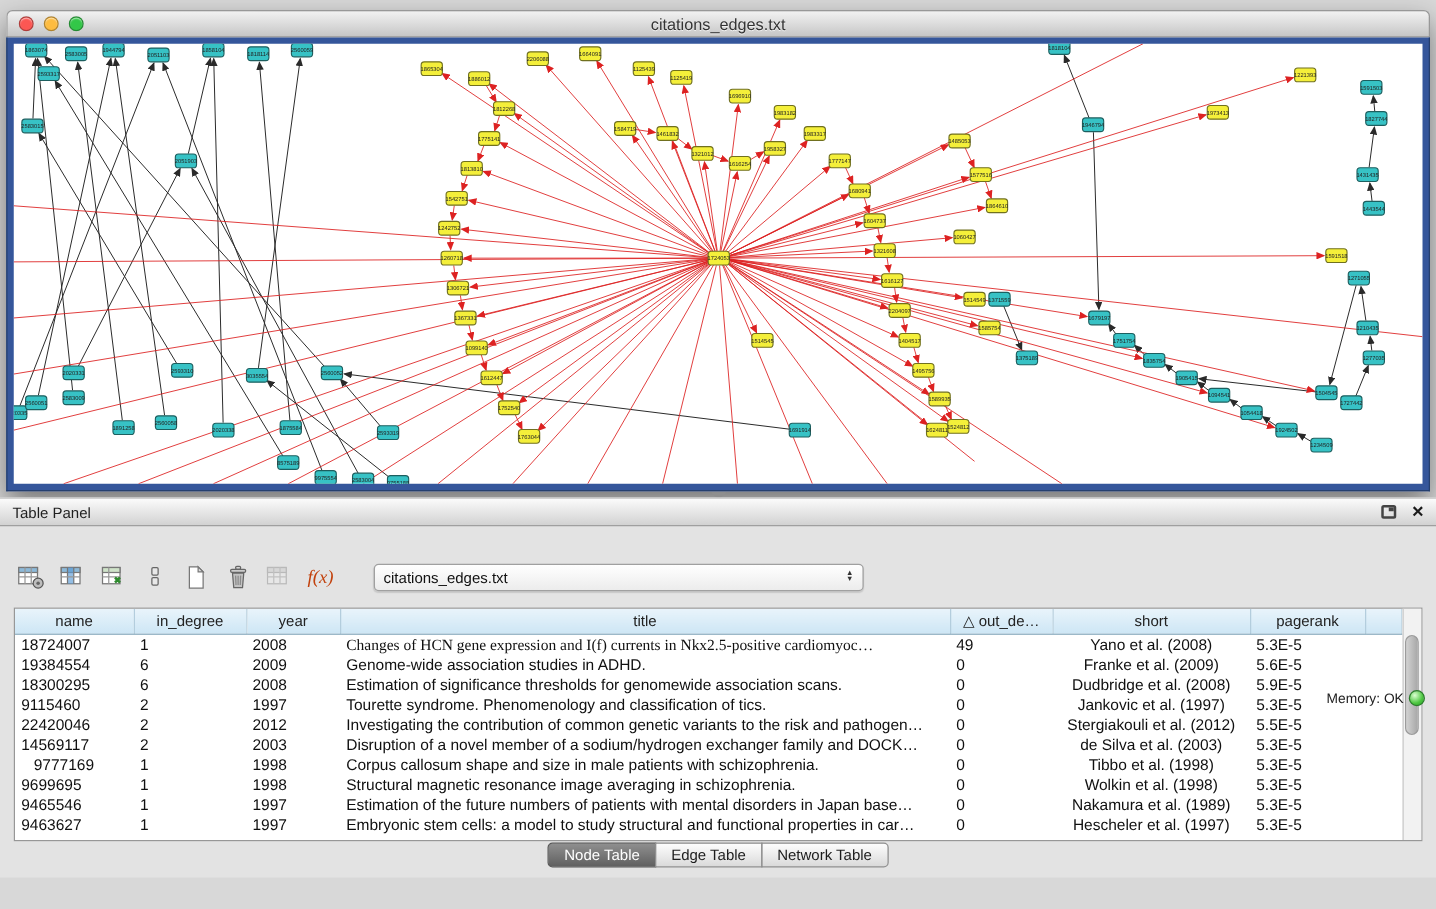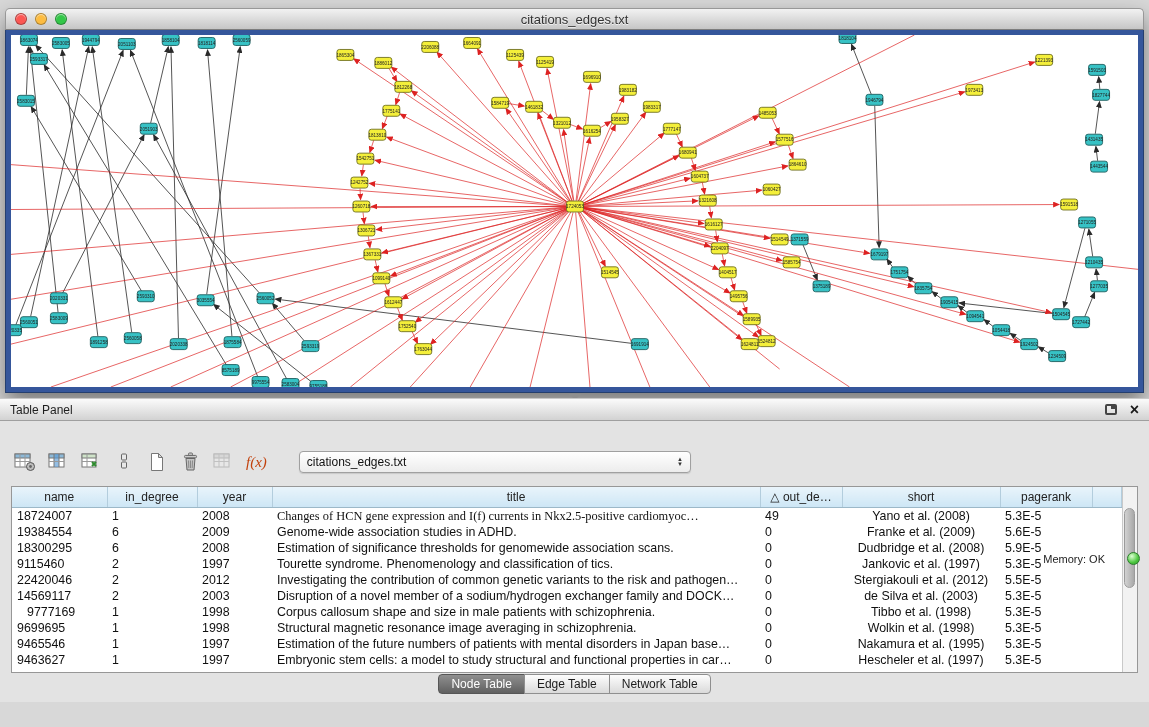--- a/index.html
+++ b/index.html
@@ -41,21 +41,21 @@
   .vscroll{width:15px;border-left:1px solid #c9c9c9;background:#f2f2f2;position:relative}
   .vthumb{position:absolute;left:1px;top:21px;width:11px;height:80px;border-radius:6px;border:1px solid #9b9b9b;background:linear-gradient(90deg,#d2d2d2,#a8a8a8);cursor:pointer}
 
   .tabs{position:absolute;left:0;top:276px;width:100%;display:flex;justify-content:center}
   .tab{font-family:inherit;font-size:12px;color:#1c1c1c;height:20px;padding:0 12px;border:1px solid #8f8f8f;background:linear-gradient(#fdfdfd,#dadada);cursor:pointer}
   .tab+.tab{margin-left:-1px}
   .tab:first-child{border-radius:4px 0 0 4px}
   .tab:last-child{border-radius:0 4px 4px 0}
   .tab.active{background:linear-gradient(#8f8f8f,#606060);color:#fff;border-color:#565656}
 
-  .status{position:absolute;right:9px;bottom:6px;display:flex;align-items:center;gap:22px;font-size:11px;color:#222}
+  .status{position:absolute;right:9px;bottom:6px;display:flex;align-items:center;gap:4px;font-size:11px;color:#222}
   .memdot{width:13px;height:13px;border-radius:50%;background:radial-gradient(circle at 35% 30%,#dcffd2,#4cc63f 60%,#2c9a2e);border:1px solid #2b7d2b}
 </style>
 </head>
 <body>
 
 <div class="screen">
 
   <div class="gwin">
     <div class="titlebar">
       <div class="lights">
@@ -779,21 +779,21 @@
                 <td style="text-align: center;">Wolkin et al. (1998)</td>
                 <td style="text-align: left;">5.3E-5</td>
                 <td></td>
               </tr>
               <tr>
                 <td style="text-align: left;">9465546</td>
                 <td style="text-align: left;">1</td>
                 <td style="text-align: left;">1997</td>
                 <td style="text-align: left;">Estimation of the future numbers of patients with mental disorders in Japan base…</td>
                 <td style="text-align: left;">0</td>
-                <td style="text-align: center;">Nakamura et al. (1995)</td>
+                <td style="text-align: center;">Nakamura et al. (1989)</td>
                 <td style="text-align: left;">5.3E-5</td>
                 <td></td>
               </tr>
               <tr>
                 <td style="text-align: left;">9463627</td>
                 <td style="text-align: left;">1</td>
                 <td style="text-align: left;">1997</td>
                 <td style="text-align: left;">Embryonic stem cells: a model to study structural and functional properties in car…</td>
                 <td style="text-align: left;">0</td>
                 <td style="text-align: center;">Hescheler et al. (1997)</td>

